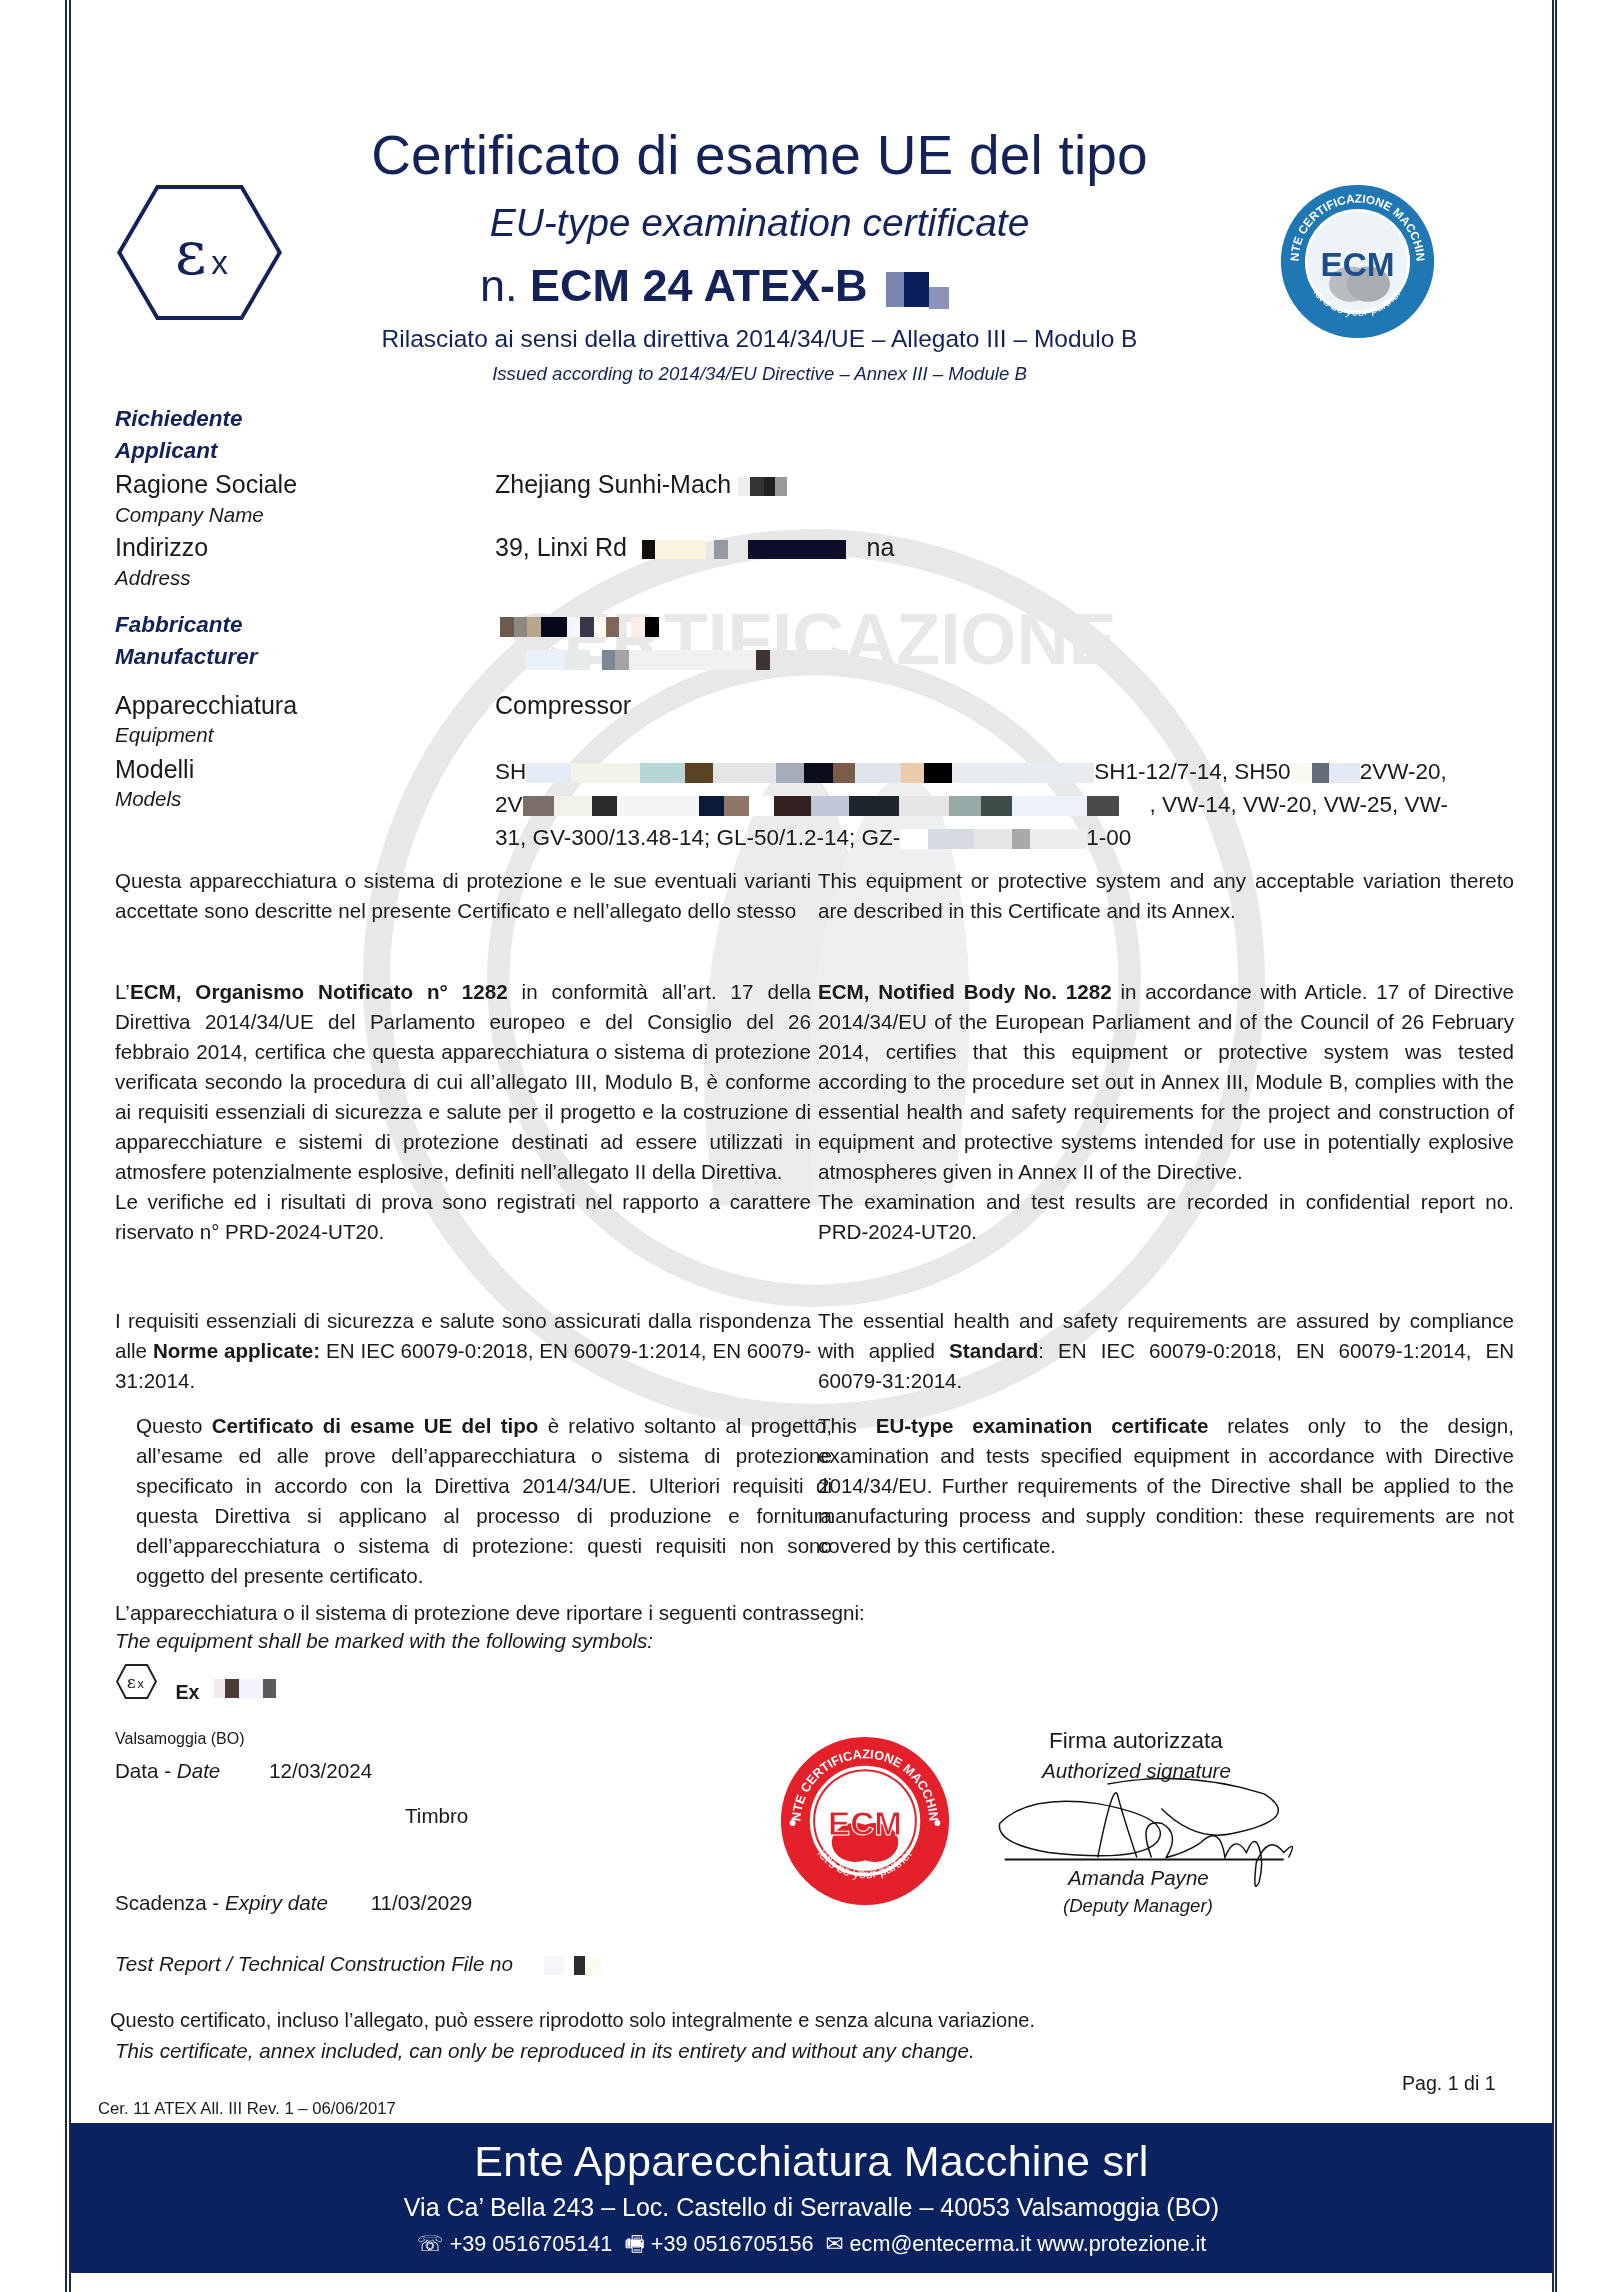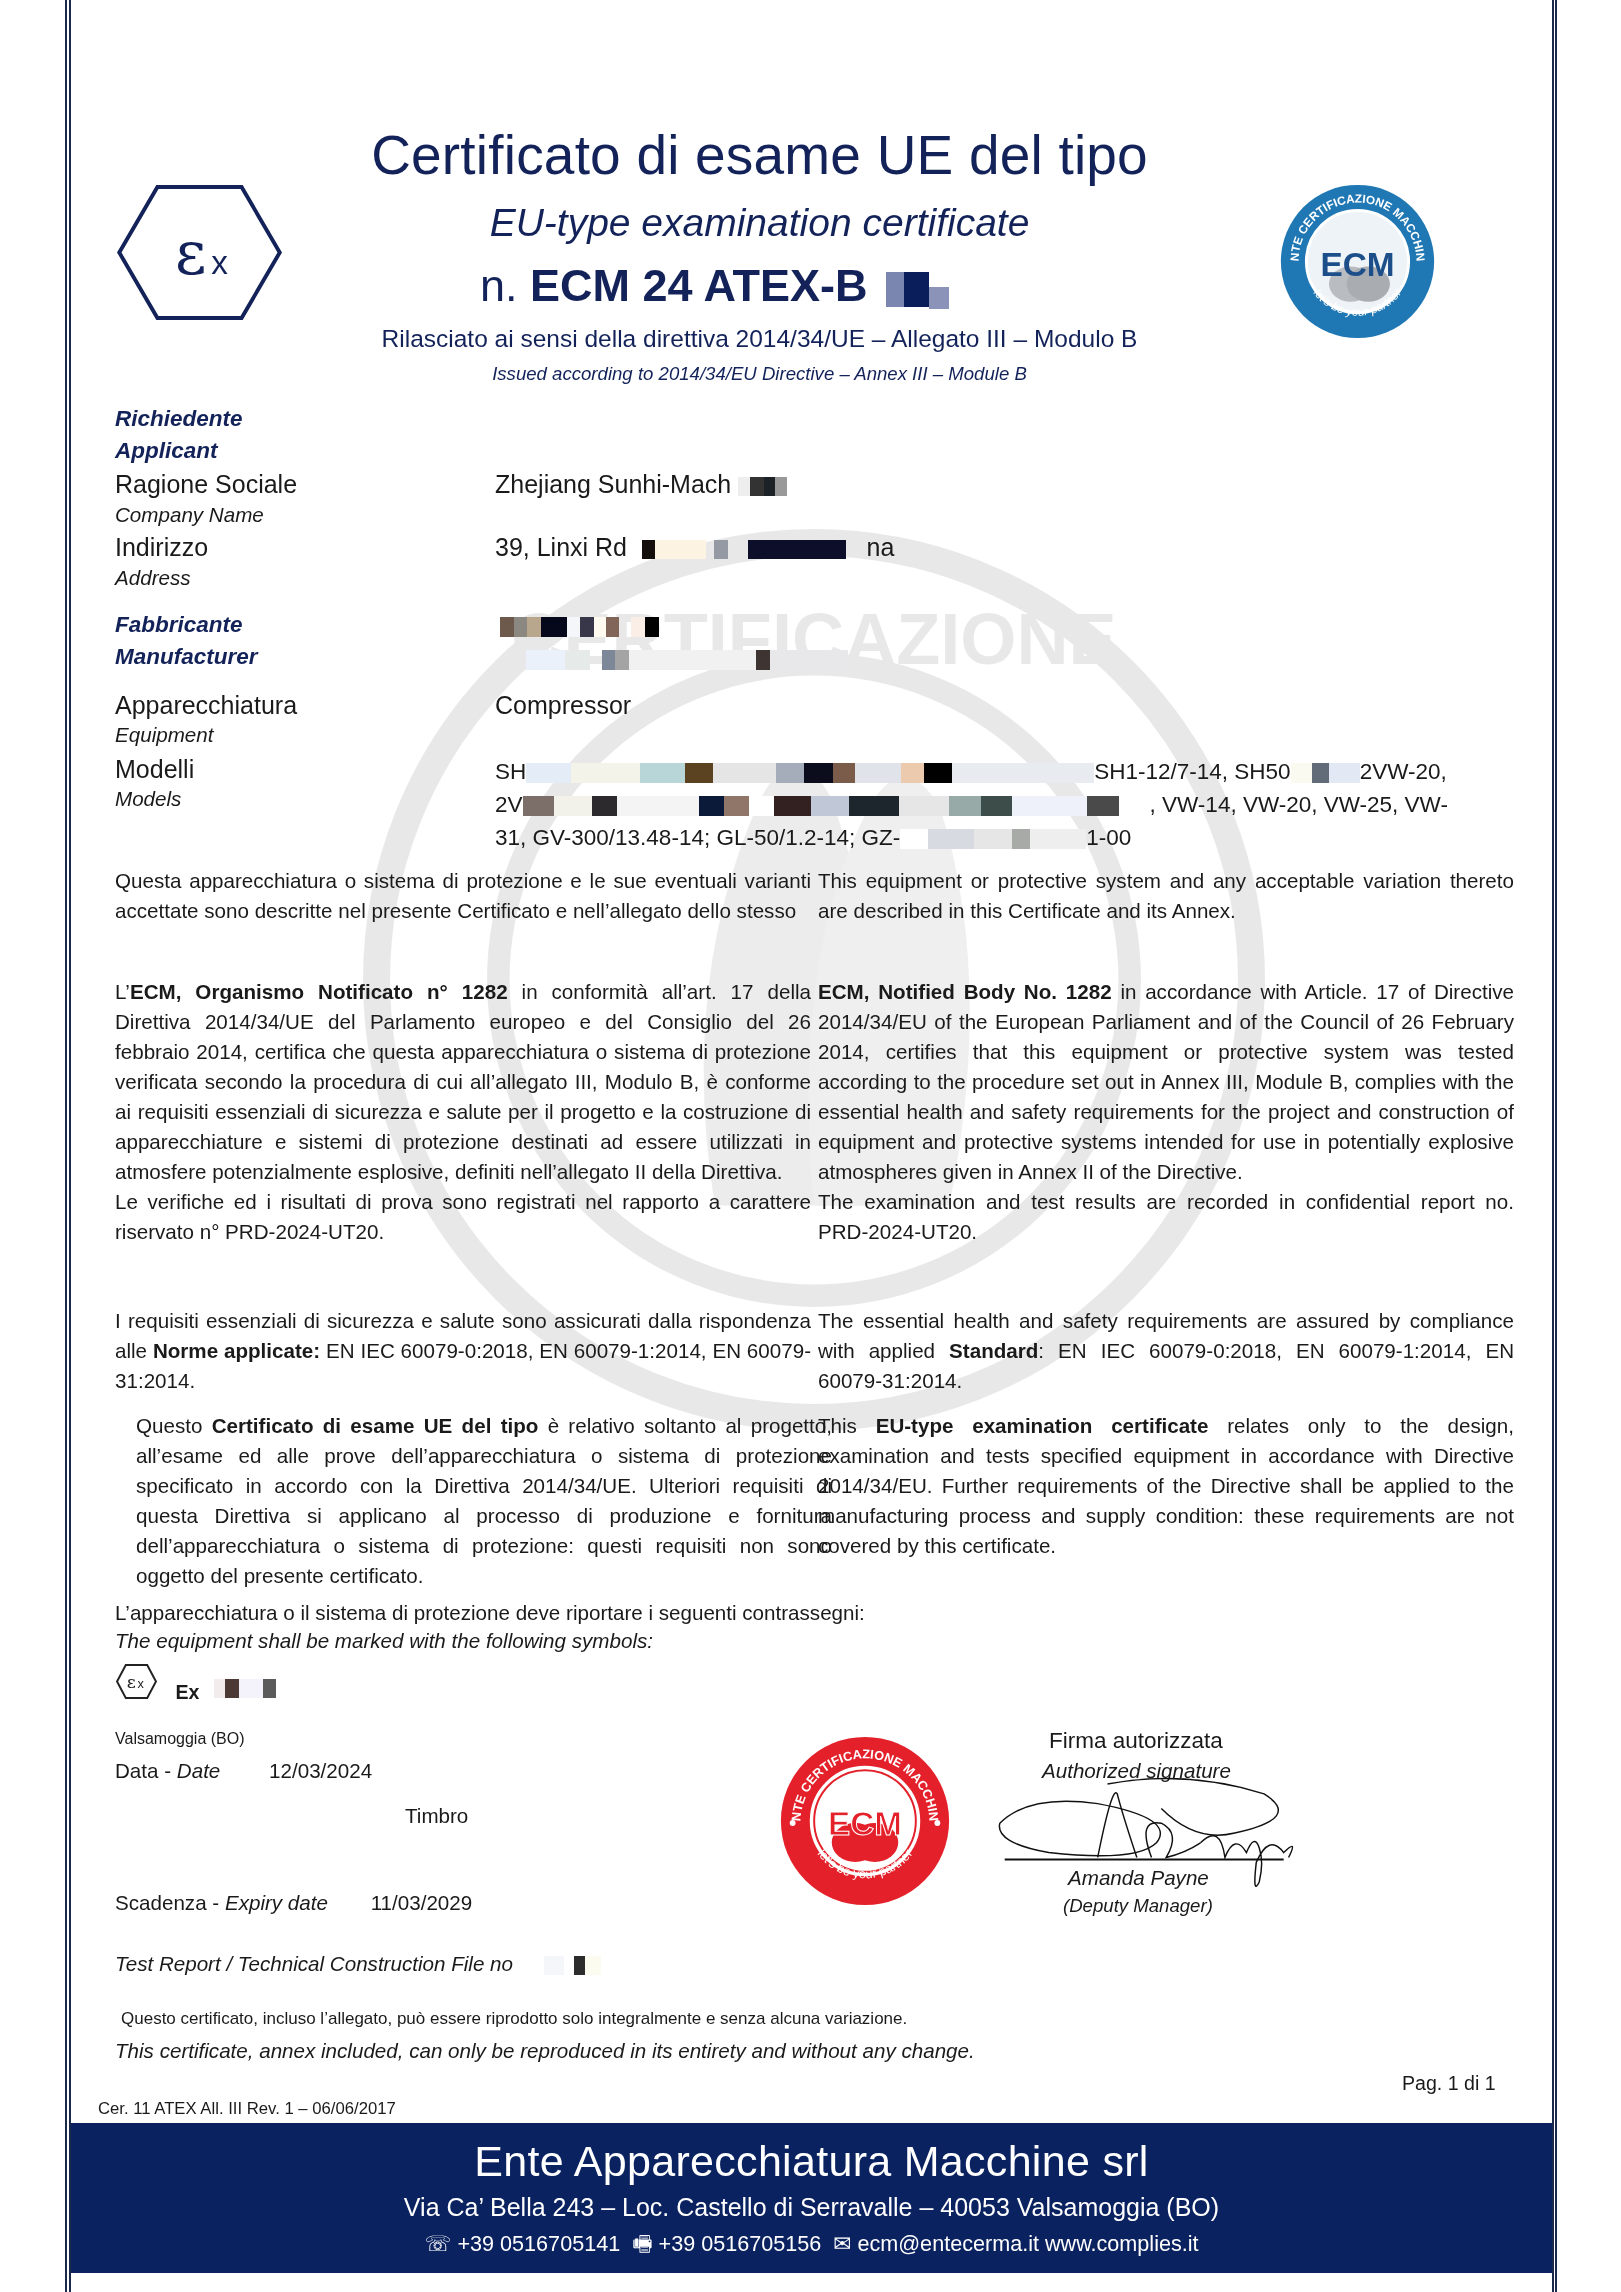--- a/index.html
+++ b/index.html
@@ -208,32 +208,32 @@
 <div class="abs" style="left:115px;top:1891px;font-size:20.6px;">
   <span>Scadenza - </span><i>Expiry date</i>
   <span style="margin-left:37px;">11/03/2029</span>
 </div>
 
 <div class="abs" style="left:115px;top:1952px;font-size:20.6px;font-style:italic;">
   <span>Test Report / Technical Construction File no</span>
   <span class="pix" style="width:19.6px;background:#f4f6fa;margin-left:25.5px;"></span><span class="pix" style="width:11.8px;background:#2c2c2c;margin-left:9.8px;"></span><span class="pix" style="width:15.7px;background:#fbfbef;"></span>
 </div>
 
-<div class="abs" style="left:121px;top:2009px;font-size:17px;">Questo certificato, incluso l’allegato, può essere riprodotto solo integralmente e senza alcuna variazione.</div>
+<div class="abs" style="left:110px;top:2009px;font-size:20px;">Questo certificato, incluso l’allegato, può essere riprodotto solo integralmente e senza alcuna variazione.</div>
 <div class="abs" style="left:115px;top:2039px;font-size:20.6px;font-style:italic;">This certificate, annex included, can only be reproduced in its entirety and without any change.</div>
 
 <div class="abs" style="left:1402px;top:2072px;font-size:19.6px;">Pag. 1 di 1</div>
 <div class="abs" style="left:98px;top:2099px;font-size:16.7px;">Cer. 11 ATEX All. III Rev. 1 – 06/06/2017</div>
 
 <div class="abs footer-band">
   <div class="footer-name">Ente Apparecchiatura Macchine srl</div>
   <div class="footer-addr">Via  Ca’ Bella 243 – Loc. Castello di Serravalle – 40053 Valsamoggia (BO)</div>
   <div class="footer-contact">
     <span>☏</span>
     <span>+39 0516705141</span>
     &nbsp;<span>🖷</span>
     <span>+39 0516705156</span>
     &nbsp;<span>✉</span>
     <span>ecm@entecerma.it</span>
-    <span>www.complies.it</span>
+    <span>www.protezione.it</span>
   </div>
 </div>
 
 
 </body></html>

